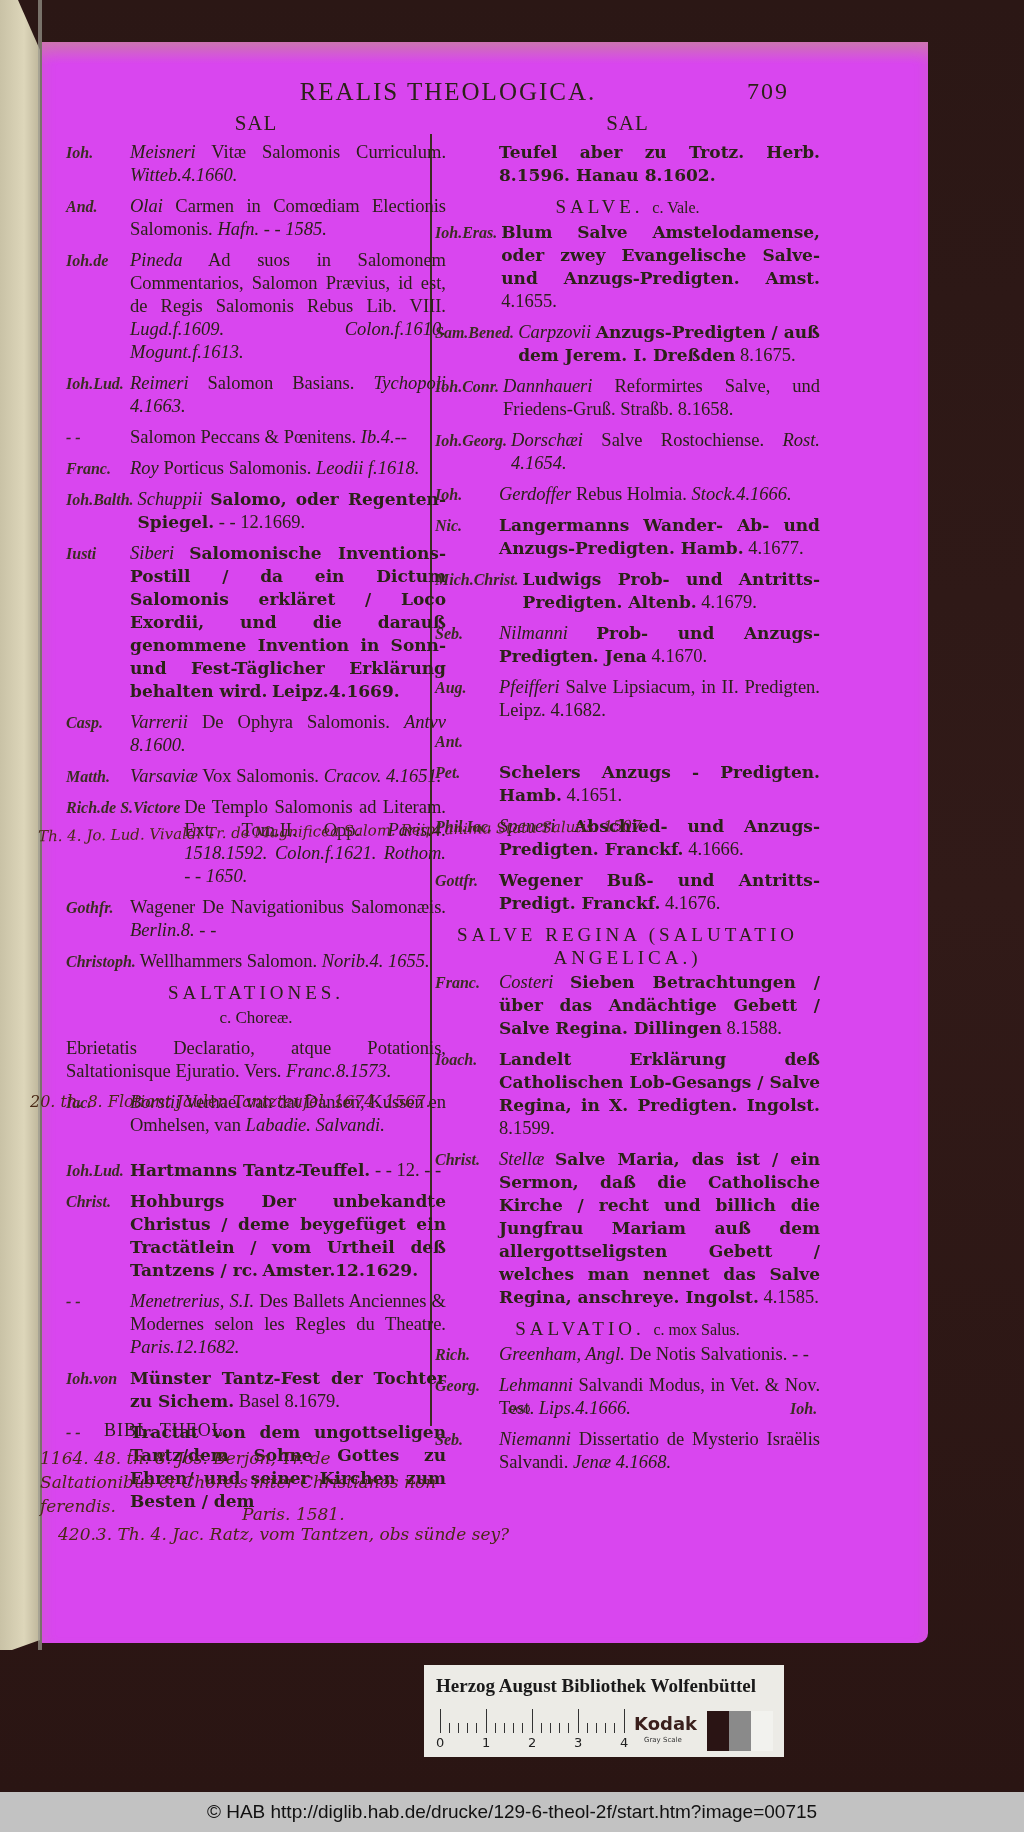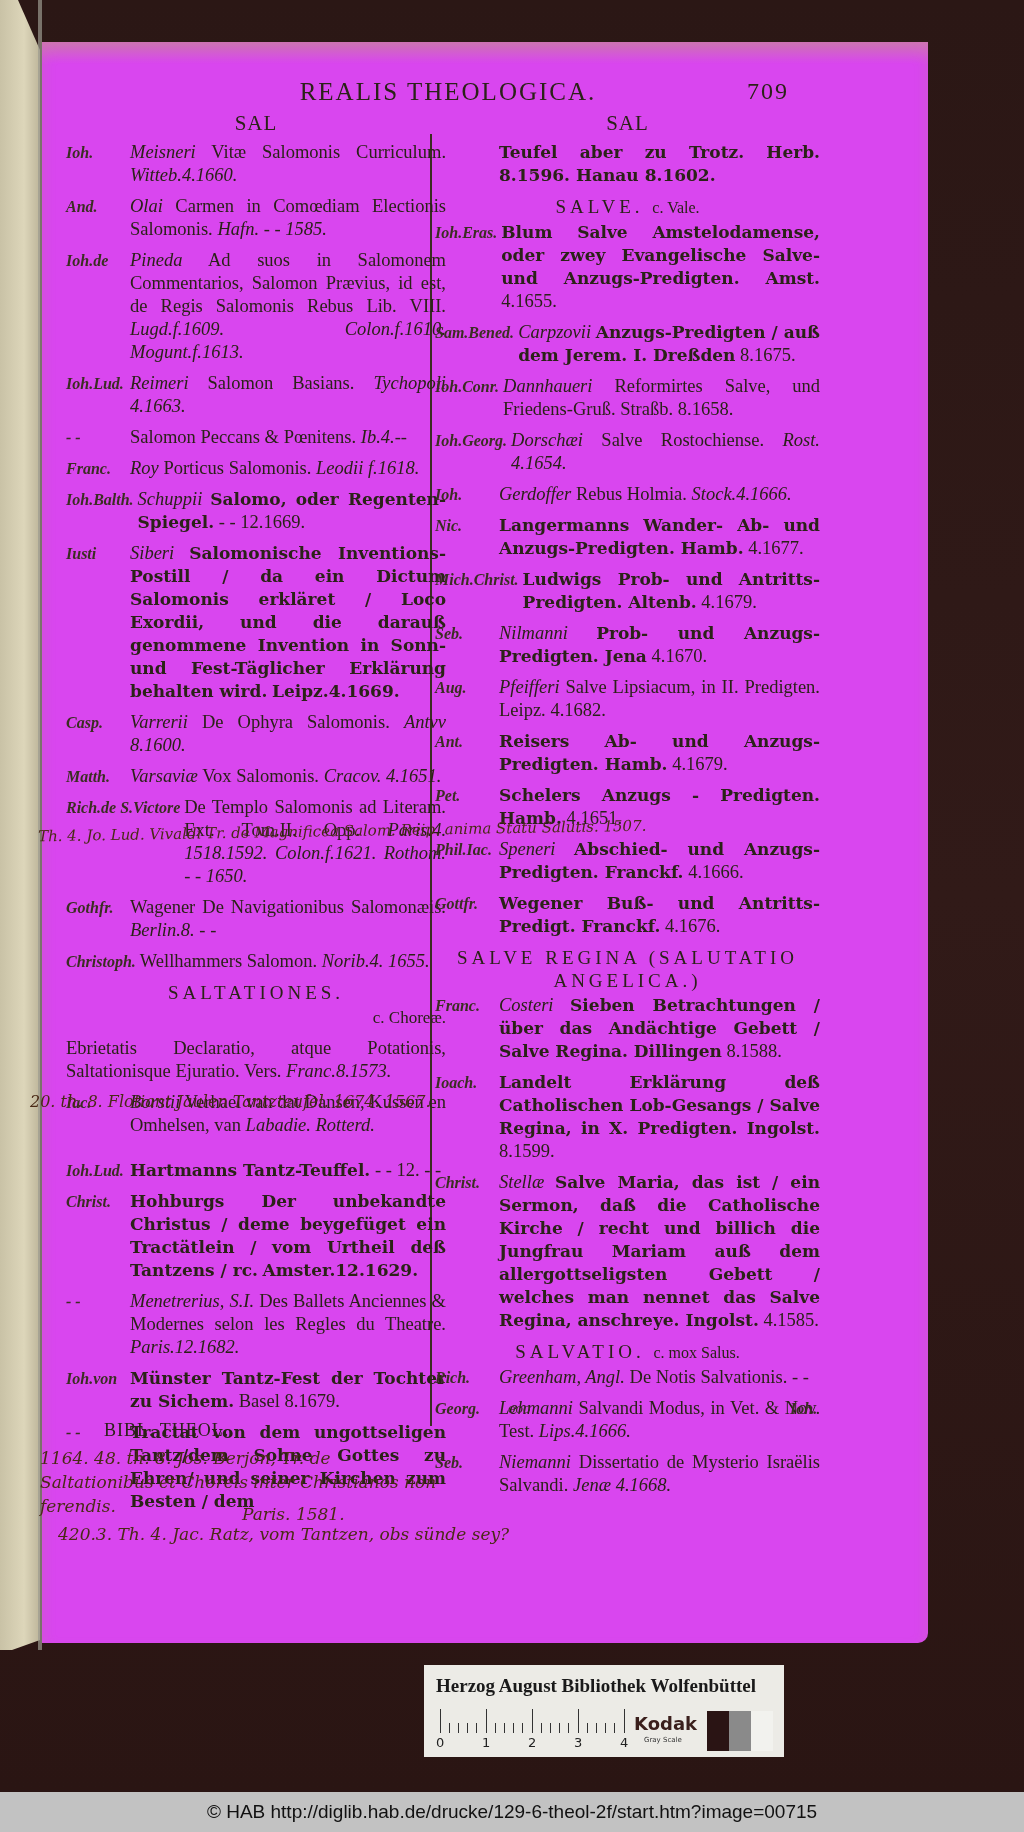--- a/index.html
+++ b/index.html
@@ -16,21 +16,21 @@
   .col-left{left:24px;width:380px;}
   .col-right{left:393px;width:385px;}
   .col-rule{position:absolute;left:388px;top:112px;width:2px;height:1292px;background:#3a2d22;}
   .colhead{text-align:center;font-size:21px;margin:2px 0 6px 0;letter-spacing:1px;}
   .entry{display:flex;margin-bottom:8px;}
   .entry .fn{width:64px;flex:0 0 64px;font-style:italic;font-size:16px;font-weight:bold;color:#3b2e22;}
   .entry .txt{flex:1;text-align:justify;}
   .it{font-style:italic;}
   .bl{font-family:"DejaVu Serif",serif;font-weight:bold;font-size:17px;}
   .section{text-align:center;letter-spacing:4px;font-size:19px;margin:6px 0 2px 0;}
-  .section-sub{text-align:right;font-size:17px;margin-bottom:8px;}
+  .section-sub{text-align:center;font-size:17px;margin-bottom:8px;}
   .section small{letter-spacing:0;font-size:16px;}
   .catchword{position:absolute;left:62px;top:1418px;font-size:18px;letter-spacing:1px;color:#2b2218;font-variant:small-caps;}
   .sig-mark{position:absolute;top:1400px;left:616px;font-size:15px;font-style:italic;color:#3b2e22;}
   .catch-right{position:absolute;top:1400px;left:750px;font-size:16px;font-style:italic;font-weight:bold;color:#3b2e22;}
   .hand{position:absolute;font-family:"DejaVu Serif",serif;font-style:italic;color:#4a2a16;font-size:17px;white-space:nowrap;}
   .card{position:absolute;left:424px;top:1665px;width:360px;height:92px;background:#ecebe6;}
   .card .inst{position:absolute;left:12px;top:10px;font-family:"Liberation Serif",serif;font-weight:bold;font-size:19px;color:#1a1a1a;white-space:nowrap;}
   .card .ruler{position:absolute;left:16px;top:44px;width:184px;height:24px;border-bottom:0;}
   .card .tick{position:absolute;bottom:0;width:1px;background:#333;}
   .card .nums{position:absolute;left:10px;top:70px;width:200px;font-family:"DejaVu Sans",sans-serif;font-size:13px;color:#222;}
@@ -113,21 +113,21 @@
     </div>
 
     <div class="section">SALTATIONES.</div>
     <div class="section-sub">c. Choreæ.</div>
 
     <div class="entry">
       <span class="txt"><span>Ebrietatis Declaratio, atque Potationis, Saltationisque Ejuratio. Vers.</span> <span class="it">Franc.8.1573.</span></span>
     </div>
     <div class="entry">
       <span class="fn">Iac.</span>
-      <span class="txt"><span class="it">Borstii</span> <span>Verhael van dat Dansen, Kussen en Omhelsen, van</span> <span class="it">Labadie. Rotterd.</span></span>
+      <span class="txt"><span class="it">Borstii</span> <span>Verhael van dat Dansen, Kussen en Omhelsen, van</span> <span class="it">Labadie. Salvandi.</span></span>
     </div>
     <div class="entry" style="margin-top:22px;">
       <span class="fn">Ioh.Lud.</span>
       <span class="txt"><span class="bl">Hartmanns Tantz-Teuffel.</span> <span>- - 12. - -</span></span>
     </div>
     <div class="entry">
       <span class="fn">Christ.</span>
       <span class="txt"><span class="bl">Hohburgs Der unbekandte Christus / deme beygefüget ein Tractätlein / vom Urtheil deß Tantzens / rc.</span> <span class="bl">Amster.12.1629.</span></span>
     </div>
     <div class="entry">
@@ -190,21 +190,20 @@
     <div class="entry">
       <span class="fn">Seb.</span>
       <span class="txt"><span class="it">Nilmanni</span> <span class="bl">Prob- und Anzugs-Predigten. Jena</span> <span>4.1670.</span></span>
     </div>
     <div class="entry">
       <span class="fn">Aug.</span>
       <span class="txt"><span class="it">Pfeifferi</span> <span>Salve Lipsiacum, in II. Predigten. Leipz.</span> <span>4.1682.</span></span>
     </div>
     <div class="entry">
       <span class="fn">Ant.</span>
-      <span class="txt"><span class="bl">Reisers Ab- und Anzugs-Predigten. Hamb.</span> <span>4.1679.</span></span>
     </div>
     <div class="entry">
       <span class="fn">Pet.</span>
       <span class="txt"><span class="bl">Schelers Anzugs - Predigten. Hamb.</span> <span>4.1651.</span></span>
     </div>
     <div class="entry">
       <span class="fn">Phil.Iac.</span>
       <span class="txt"><span class="it">Speneri</span> <span class="bl">Abschied- und Anzugs-Predigten. Franckf.</span> <span>4.1666.</span></span>
     </div>
     <div class="entry">

